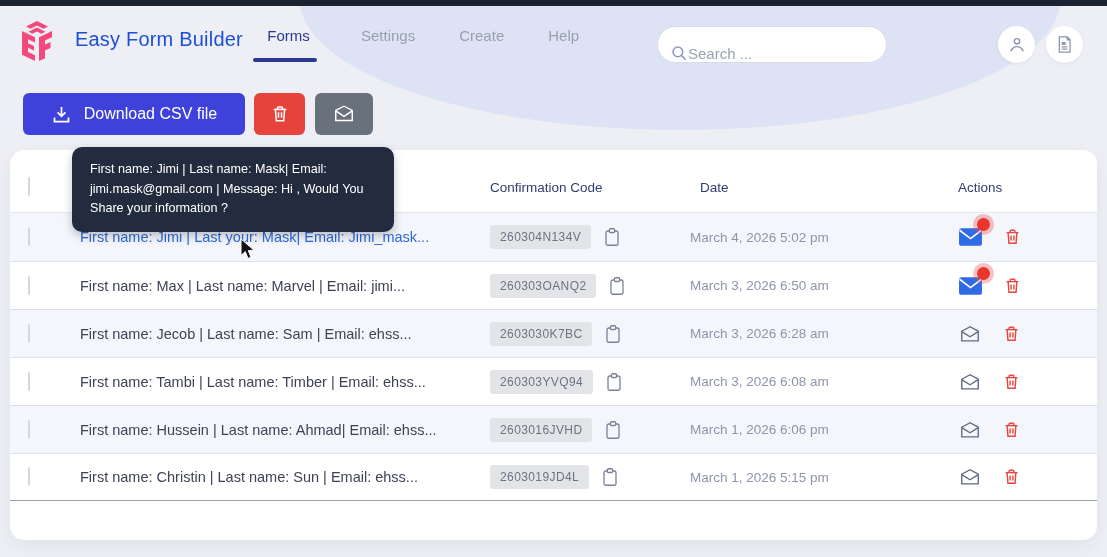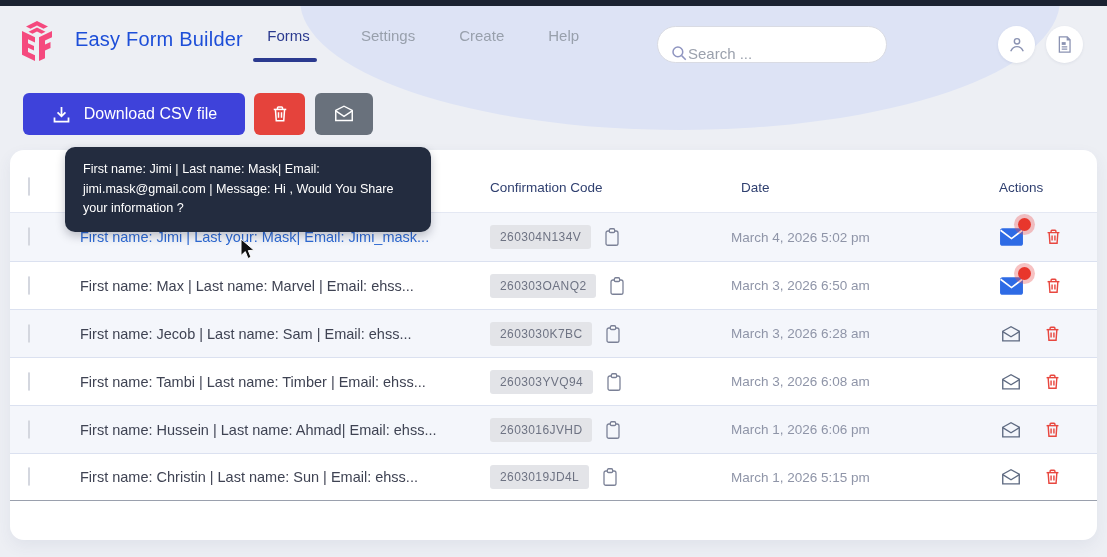--- a/index.html
+++ b/index.html
@@ -59,35 +59,35 @@
   }
   .thead { display:flex; align-items:center; height:63px; padding-top:12px; border-bottom:1px solid #e4e8f3; }
   .trow { display:flex; align-items:center; height:48px; }
   .trow.stripe { background:#f4f6fb; }
   .trow + .trow { border-top:1px solid #dbe1f0; }
   .trow:last-child { border-bottom:1px solid #9aa0ad; }
   .col-check { width:70px; padding-left:18px; flex:none; }
   .col-msg { width:410px; flex:none; font-size:14.5px; color:#3f4353; white-space:nowrap; overflow:hidden; }
   .col-msg.link { color:#2e6ad4; cursor:pointer; }
   .col-code { width:200px; flex:none; display:flex; align-items:center; gap:12px; }
-  .col-date { width:250px; flex:none; font-size:13.5px; color:#8f95a8;margin-left:41px; }
+  .col-date { width:250px; flex:none; font-size:13.5px; color:#8f95a8; }
   .col-actions { width:157px; flex:none; display:flex; align-items:center; gap:20px; padding-left:18px; }
   .hdr-label { font-size:13.5px; color:#304070; font-weight:500; }
   .checkbox { width:17px; height:17px; border:1.5px solid #d4d7df; border-radius:4px; background:#fff; cursor:pointer; }
   .code-pill { background:#e3e4e8; color:#6e7383; font-size:12px; letter-spacing:.4px; padding:5px 10px; border-radius:3px; }
   .copy-btn, .action-btn { background:none; border:none; cursor:pointer; display:flex; align-items:center; padding:0; }
   .mail-wrap { position:relative; display:inline-flex; }
   .red-dot {
     position:absolute; right:-7px; top:-9px; width:13px; height:13px; border-radius:50%;
     background:#e8362c; box-shadow:0 0 0 4px rgba(232,80,80,.35);
   }
 
   
   .tooltip {
-    position:absolute; left:65px; top:147px; width:366px;
+    position:absolute; left:72px; top:147px; width:322px;
     background:#232c3f; color:#fff; border-radius:10px;
     padding:13px 18px; font-size:12.6px; line-height:1.55; z-index:6;
     box-shadow:0 4px 10px rgba(20,25,45,.25);
   }
 
   .cursor { position:absolute; left:238px; top:238px; z-index:7; pointer-events:none; }
 </style>
 </head>
 <body>
 
@@ -226,21 +226,21 @@
               <path d="M9 6.5 V4.5 a1 1 0 0 1 1-1 h4 a1 1 0 0 1 1 1 V6.5"></path>
             <path d="M6.5 6.5 l1 13.5 h9 l1-13.5"></path>
               <path d="M10.2 10 v6.5 M13.8 10 v6.5"></path>
           </svg>
         </button>
       </div>
     </div>
 
     <div class="trow">
       <div class="col-check"><span class="checkbox"></span></div>
-      <div class="col-msg">First name: Max | Last name: Marvel | Email: ehss...</div>
+      <div class="col-msg">First name: Max | Last name: Marvel | Email: jimi...</div>
       <div class="col-code">
         <span class="code-pill">260303OANQ2</span>
         <button class="copy-btn">
           <svg width="18" height="20" viewBox="0 0 24 26" fill="none" stroke="#7a8096" stroke-width="1.7">
             <rect x="4" y="5" width="16" height="19" rx="2.5"></rect>
               <rect x="8.5" y="2" width="7" height="5" rx="1.5" fill="#fff"></rect>
           </svg>
         </button>
       </div>
       <div class="col-date">March 3, 2026 6:50 am</div>

